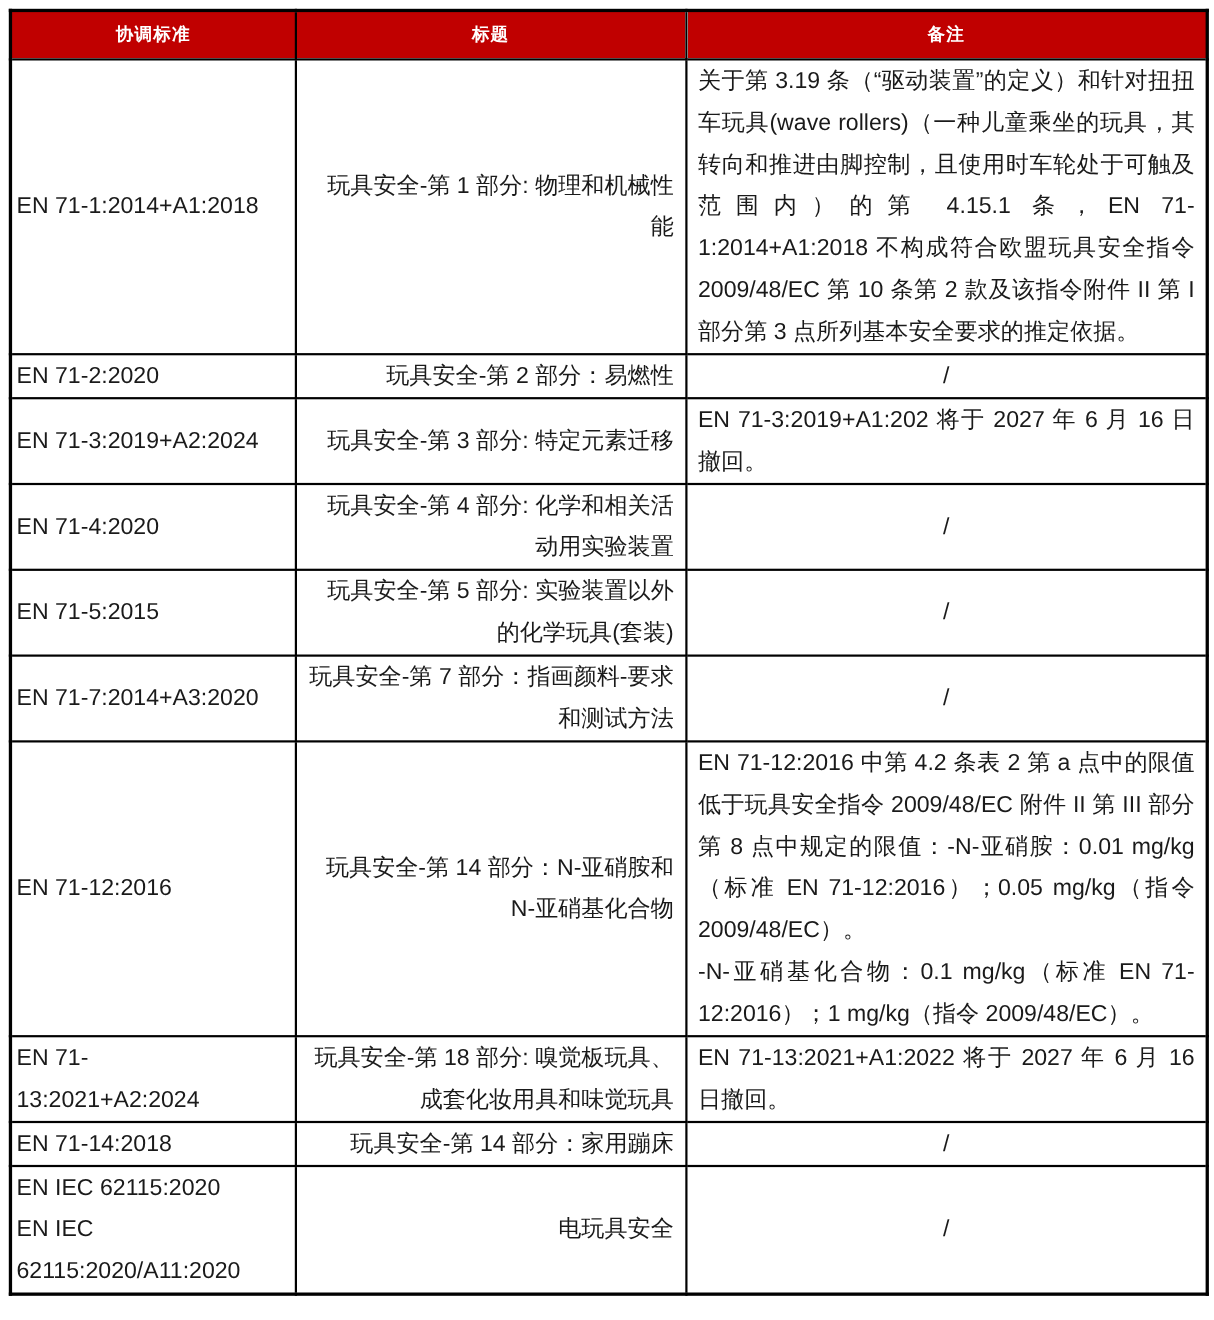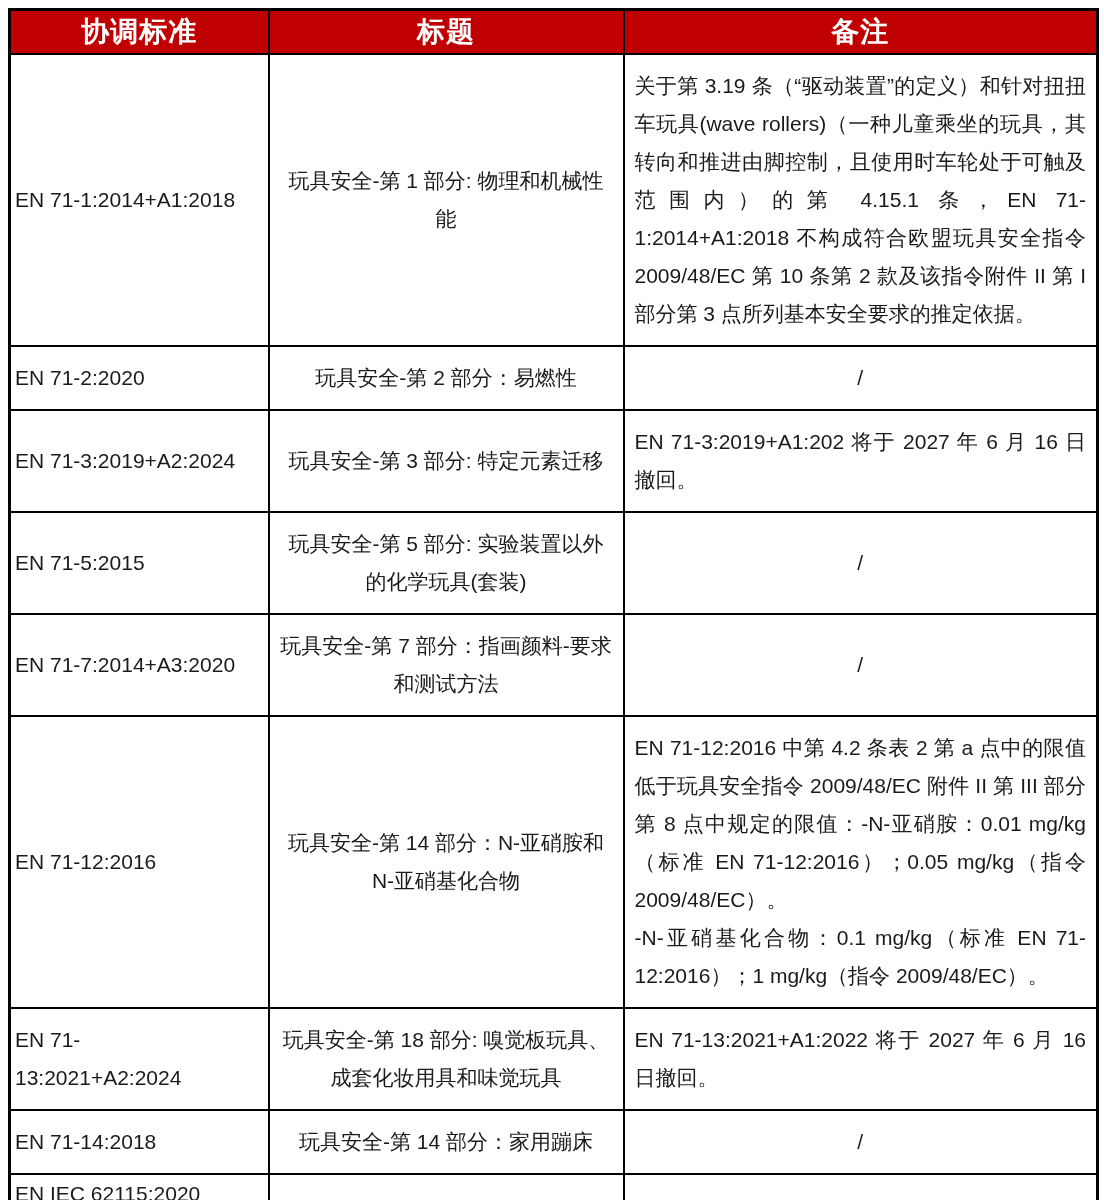--- a/index.html
+++ b/index.html
@@ -28,40 +28,40 @@
   col.c2 { width: 355px; }
   col.c3 { width: 474px; }
   th, td {
     border: 2px solid var(--border-color, #000);
     box-sizing: border-box;
     overflow: hidden;
   }
   thead th {
     background: var(--header-bg, #c00000);
     color: var(--header-text, #fff);
-    font-size: 28px;
+    font-size: 16px;
     font-weight: bold;
     height: 44px;
     text-align: center;
     vertical-align: middle;
     letter-spacing: 1px;
   }
   td {
     font-size: 21px;
     line-height: 38px;
     color: var(--body-text, #1a1a1a);
     vertical-align: middle;
-    padding: 12px 10px;
+    padding: 0 10px;
   }
   td.col-standard {
     text-align: left;
     padding: 0 4px;
   }
   td.col-title {
-    text-align: center;
+    text-align: right;
   }
   td.col-remark.remark-center {
     text-align: center;
   }
   td.col-remark.remark-justify {
     text-align: justify;
     text-justify: inter-ideograph;
   }
   td .line, td .para { display: block; }
 </style>
@@ -101,20 +101,29 @@
             <span class="para">/</span>
           </td>
         </tr>
         <tr>
           <td class="col-standard">
             <span class="line">EN 71-3:2019+A2:2024</span>
           </td>
           <td class="col-title">玩具安全-第 3 部分: 特定元素迁移</td>
           <td class="col-remark remark-justify">
             <span class="para">EN 71-3:2019+A1:202 将于 2027 年 6 月 16 日撤回。</span>
+          </td>
+        </tr>
+        <tr>
+          <td class="col-standard">
+            <span class="line">EN 71-4:2020</span>
+          </td>
+          <td class="col-title">玩具安全-第 4 部分: 化学和相关活动用实验装置</td>
+          <td class="col-remark remark-center">
+            <span class="para">/</span>
           </td>
         </tr>
         <tr>
           <td class="col-standard">
             <span class="line">EN 71-5:2015</span>
           </td>
           <td class="col-title">玩具安全-第 5 部分: 实验装置以外的化学玩具(套装)</td>
           <td class="col-remark remark-center">
             <span class="para">/</span>
           </td>

